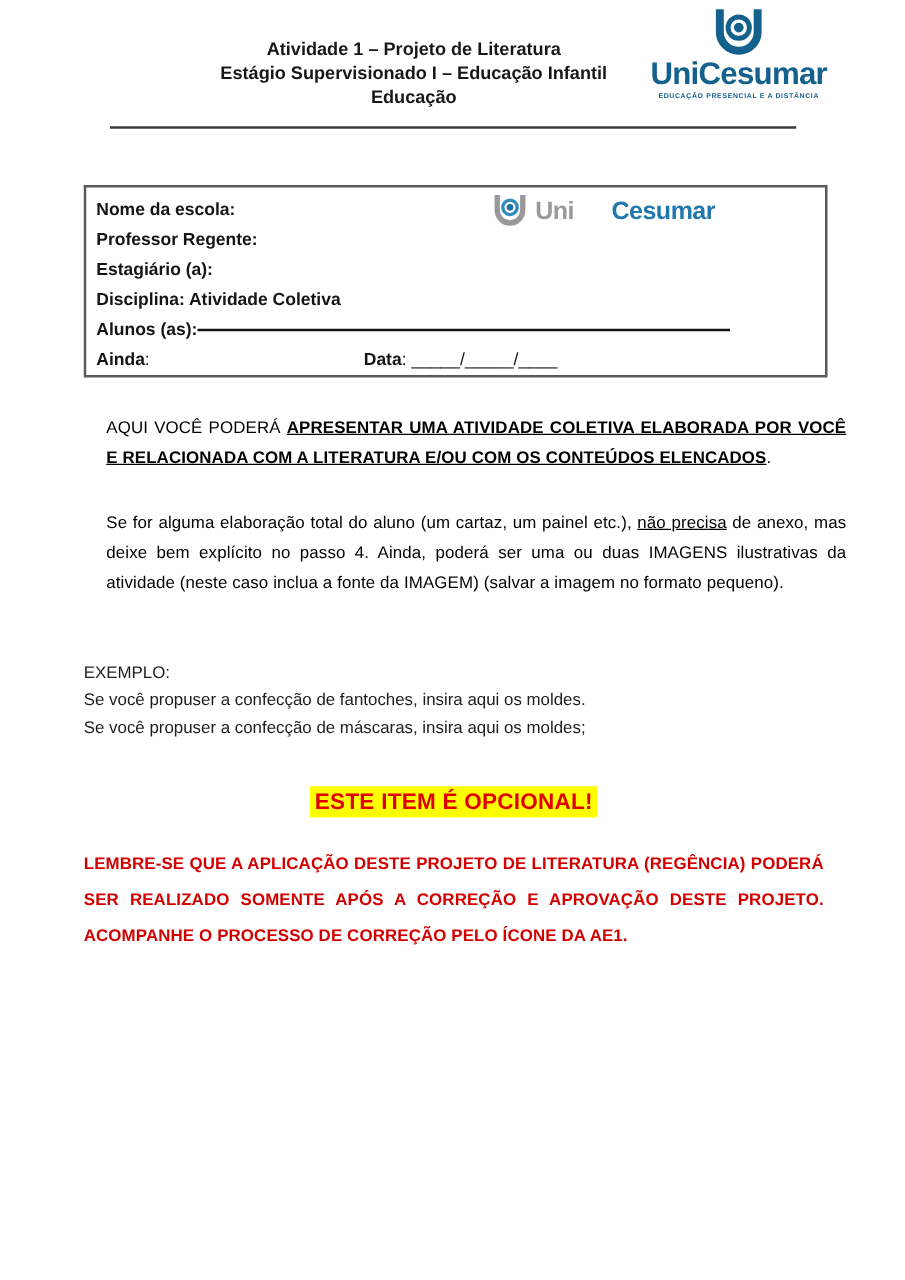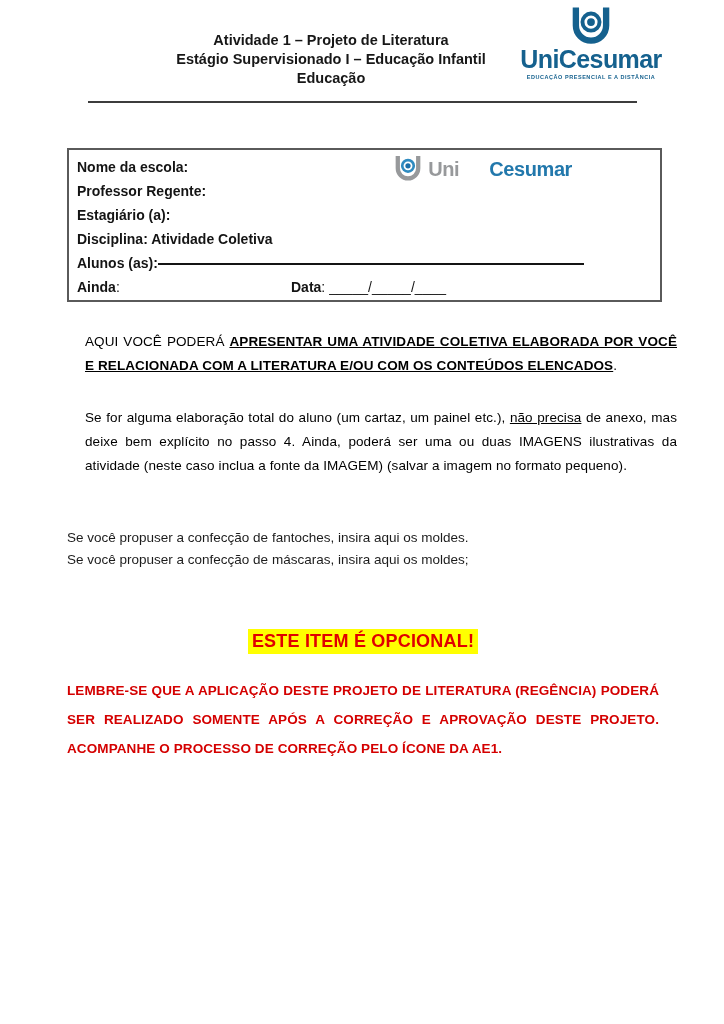--- a/index.html
+++ b/index.html
@@ -198,20 +198,21 @@
       <span class="col-turma"><span>Ainda</span><span class="sep-normal">:</span></span>
       <span><span>Data</span><span class="sep-normal">: _____/_____/____</span></span>
     </div>
   </div>
 
   <p class="para para-intro"><span>AQUI VOCÊ PODERÁ </span><span class="emph">APRESENTAR UMA ATIVIDADE COLETIVA ELABORADA POR VOCÊ E RELACIONADA COM A LITERATURA E/OU COM OS CONTEÚDOS ELENCADOS</span><span>.</span></p>
 
   <p class="para para-guidance"><span>Se for alguma elaboração total do aluno (um cartaz, um painel etc.), </span><span class="u">não precisa</span><span> de anexo, mas deixe bem explícito no passo 4. Ainda, poderá ser uma ou duas IMAGENS ilustrativas da atividade (neste caso inclua a fonte da IMAGEM) (salvar a imagem no formato pequeno).</span></p>
 
   <div class="example-block">
+    <div>EXEMPLO:</div>
     <div>Se você propuser a confecção de fantoches, insira aqui os moldes.</div>
     <div>Se você propuser a confecção de máscaras, insira aqui os moldes;</div>
   </div>
 
   <div class="optional-line">
     <span class="hl">ESTE ITEM É OPCIONAL!</span>
   </div>
 
   <p class="para-reminder">LEMBRE-SE QUE A APLICAÇÃO DESTE PROJETO DE LITERATURA (REGÊNCIA) PODERÁ SER REALIZADO SOMENTE APÓS A CORREÇÃO E APROVAÇÃO DESTE PROJETO. ACOMPANHE O PROCESSO DE CORREÇÃO PELO ÍCONE DA AE1.</p>
 

